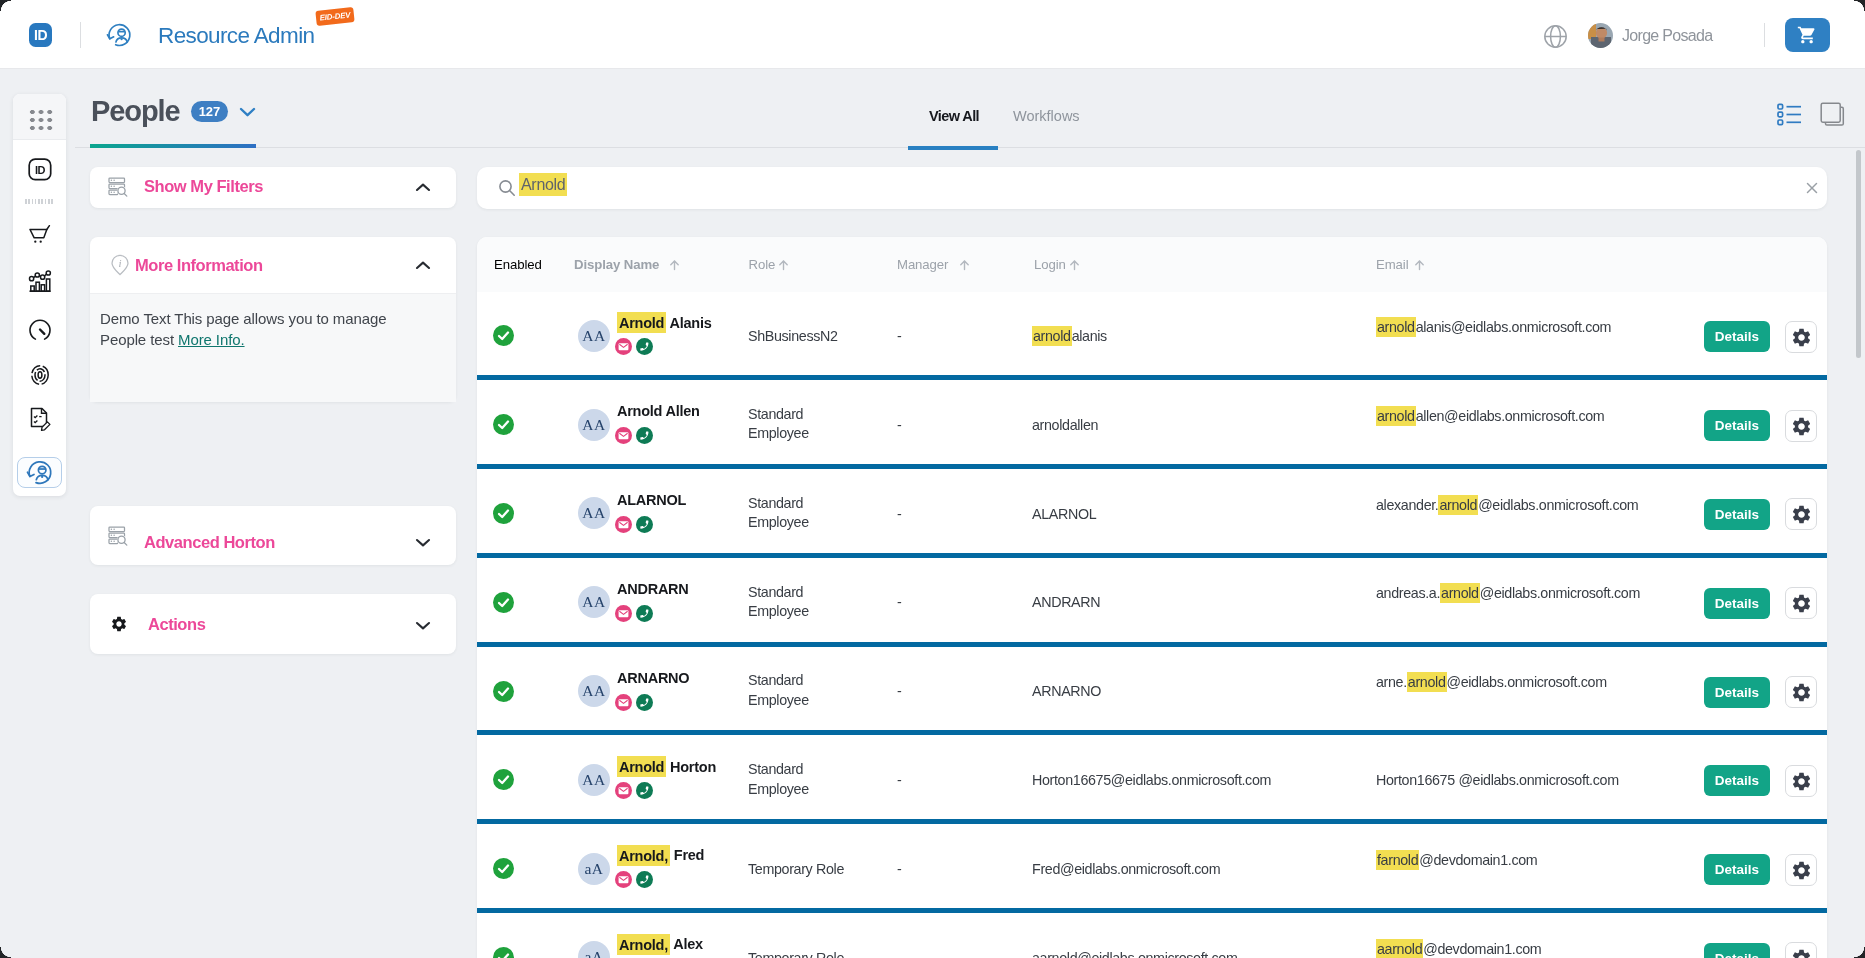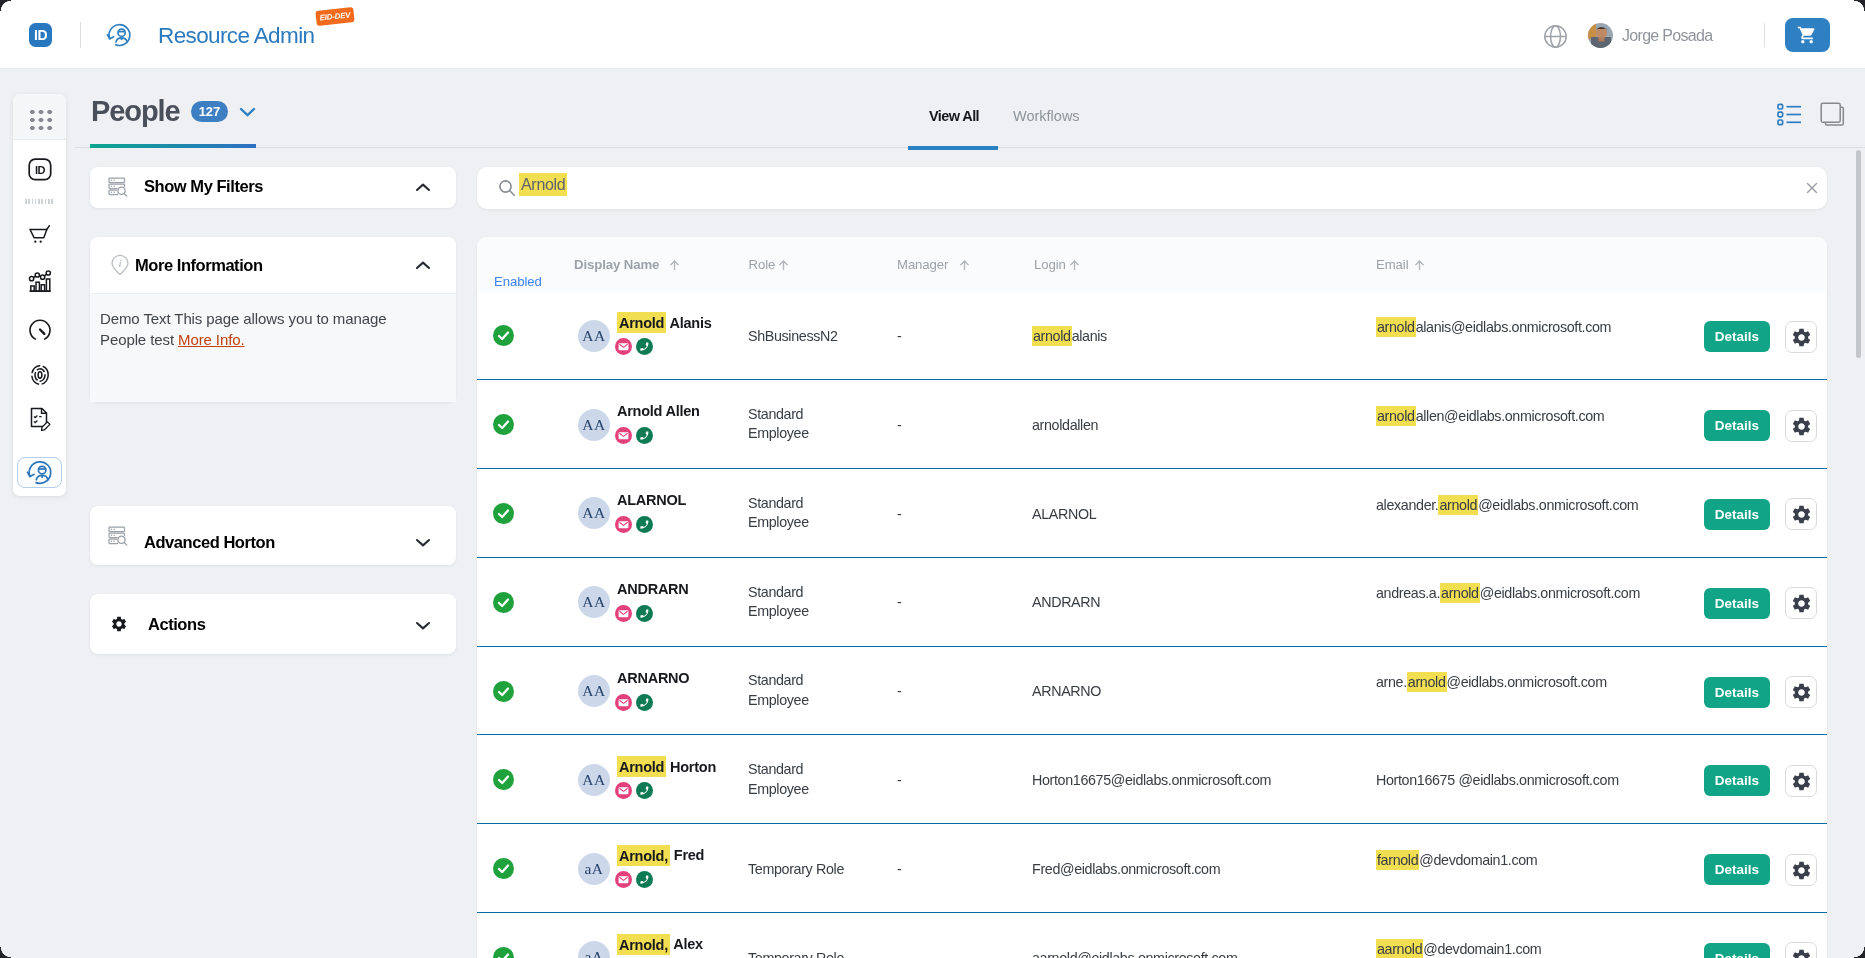--- a/index.html
+++ b/index.html
@@ -20,30 +20,30 @@
   .sbi { position:absolute; left:0; width:53px; text-align:center; line-height:0; }
   #selbtn { position:absolute; left:4px; top:363px; width:45px; height:31px; background:#fbfdff; border:1px solid #b5cee9; border-radius:8px; text-align:center; line-height:0; padding-top:1px; }
   #people { position:absolute; left:91px; top:95px; font-size:29px; font-weight:700; color:#4a505a; letter-spacing:-1.1px; }
   #pbadge { position:absolute; left:191px; top:101px; width:37px; height:21px; background:#3e7fc3; border-radius:10.5px; color:#fff; font-size:13px; font-weight:700; text-align:center; line-height:21px; }
   #headline { position:absolute; left:75px; top:147px; width:1790px; height:1px; background:#dcdee2; }
   #indicator { position:absolute; left:90px; top:144px; width:166px; height:4px; background:linear-gradient(90deg,#0aa68e,#2e6fc4); }
   #viewall { position:absolute; left:929px; top:108px; font-size:14.5px; font-weight:700; color:#17191e; letter-spacing:-0.6px; }
   #vaunder { position:absolute; left:908px; top:146px; width:90px; height:4px; background:#2980c2; }
   #workflows { position:absolute; left:1013px; top:108px; font-size:14.5px; color:#8e949c; }
   .card { position:absolute; left:90px; width:366px; background:#fff; border-radius:8px; box-shadow:0 1px 3px rgba(40,50,60,.07); }
-  .ctitle { position:absolute; font-size:16.5px; font-weight:700; color:#000000; letter-spacing:-0.45px; }
+  .ctitle { position:absolute; font-size:16.5px; font-weight:700; color:#ec4899; letter-spacing:-0.45px; }
   .cicon { position:absolute; line-height:0; }
   #searchbar { position:absolute; left:477px; top:167px; width:1350px; height:42px; background:#fff; border-radius:10px; box-shadow:0 1px 3px rgba(40,50,60,.07); }
   mark { background:#f2de51; color:inherit; padding:2px 1px; }
   #tablecard { position:absolute; left:477px; top:237px; width:1350px; height:721px; background:#fff; border-radius:10px 10px 0 0; box-shadow:0 1px 3px rgba(40,50,60,.07); overflow:hidden; }
   #thead { position:absolute; left:0; top:0; width:1350px; height:54.5px; background:#fafbfc; font-size:13.2px; color:#9ca2aa; letter-spacing:-0.1px; }
   #thead span { position:absolute; top:20px; white-space:nowrap; }
   #thead .sa { top:22px; line-height:0; }
-  .th-dark { color:#3b82f6;margin-top:17px; }
-  .trow { position:absolute; left:0; width:1350px; height:88.8px; background:#fff; border-bottom:1px solid #0369a1; font-size:14.3px; color:#383d44; }
+  .th-dark { color:#000000; }
+  .trow { position:absolute; left:0; width:1350px; height:88.8px; background:#fff; border-bottom:5px solid #0369a1; font-size:14.3px; color:#383d44; }
   .chk { position:absolute; left:16px; top:33.9px; width:21px; height:21px; border-radius:50%; background:#1fa23c; line-height:0; }
   .ava { position:absolute; left:101px; top:28.4px; width:32px; height:32px; border-radius:50%; background:#ccd8ea; color:#26436b; font-family:"Liberation Serif", serif; font-size:15.5px; font-weight:400; text-align:center; line-height:32px; letter-spacing:0.5px; }
   .bdg { position:absolute; top:46.9px; width:17px; height:17px; border-radius:50%; line-height:0; }
   .bpink { left:138px; background:#e4417c; }
   .bgreen { left:158.5px; background:#0e7b55; }
   .nm { position:absolute; left:140px; top:23px; font-size:14.5px; font-weight:700; color:#17191d; letter-spacing:-0.25px; white-space:nowrap; }
   .nm mark { padding:2.5px 2px; font-weight:700; }
   .cell { position:absolute; white-space:nowrap; letter-spacing:-0.35px; }
   .c-role { left:271px; line-height:19.5px; }
   .c-mgr { left:420px; top:36.6px; }
@@ -219,21 +219,21 @@
   </div>
   <div class="card" style="top:237px;height:165px;">
     <div class="cicon" style="left:20px;top:17px;"><svg width="20" height="22" viewBox="0 0 20 22">
           <path d="M10 20.6 C7.2 17.8 2 13.6 2 9.3 A8 8 0 1 1 18 9.3 C18 13.6 12.8 17.8 10 20.6 Z" fill="none" stroke="#b9bdc2" stroke-width="1.25"></path>
           <text x="10" y="13.3" font-family="Liberation Serif, serif" font-size="11" fill="#a9adb3" text-anchor="middle" font-style="italic">i</text>
         </svg></div>
     <div class="ctitle" style="left:45px;top:19px;">More Information</div>
     <div class="cicon" style="left:325px;top:24px;"><svg width="16" height="9" viewBox="0 0 16 9">
           <polyline points="2,7 8,1.6 14,7" fill="none" stroke="#272b31" stroke-width="2.1" stroke-linecap="round" stroke-linejoin="round"></polyline>
         </svg></div>
-    <div style="position:absolute;left:0;top:56px;width:366px;height:109px;background:#f7f8f9;border-top:1px solid #eeeff1;font-size:15px;color:#40454c;line-height:20.5px;padding:15px 10px 0 10px;letter-spacing:-0.1px;">Demo Text This page allows you to manage<br>People test <a style="color:#c2410c;text-decoration:underline;">More Info.</a></div>
+    <div style="position:absolute;left:0;top:56px;width:366px;height:109px;background:#f7f8f9;border-top:1px solid #eeeff1;font-size:15px;color:#40454c;line-height:20.5px;padding:15px 10px 0 10px;letter-spacing:-0.1px;">Demo Text This page allows you to manage<br>People test <a style="color:#0f766e;text-decoration:underline;">More Info.</a></div>
   </div>
   <div class="card" style="top:506px;height:59px;">
     <div class="cicon" style="left:18px;top:20px;"><svg width="20" height="20" viewBox="0 0 20 20">
           <g stroke="#9aa1a8" stroke-width="1.25" fill="none">
             <rect x="1" y="1" width="15.5" height="4.6" rx="0.8"></rect>
             <rect x="1" y="7" width="15.5" height="4.6" rx="0.8"></rect>
             <rect x="1" y="13" width="9" height="4.6" rx="0.8"></rect>
           </g>
           <g fill="#9aa1a8">
             <circle cx="3.4" cy="3.3" r="0.75"></circle>

